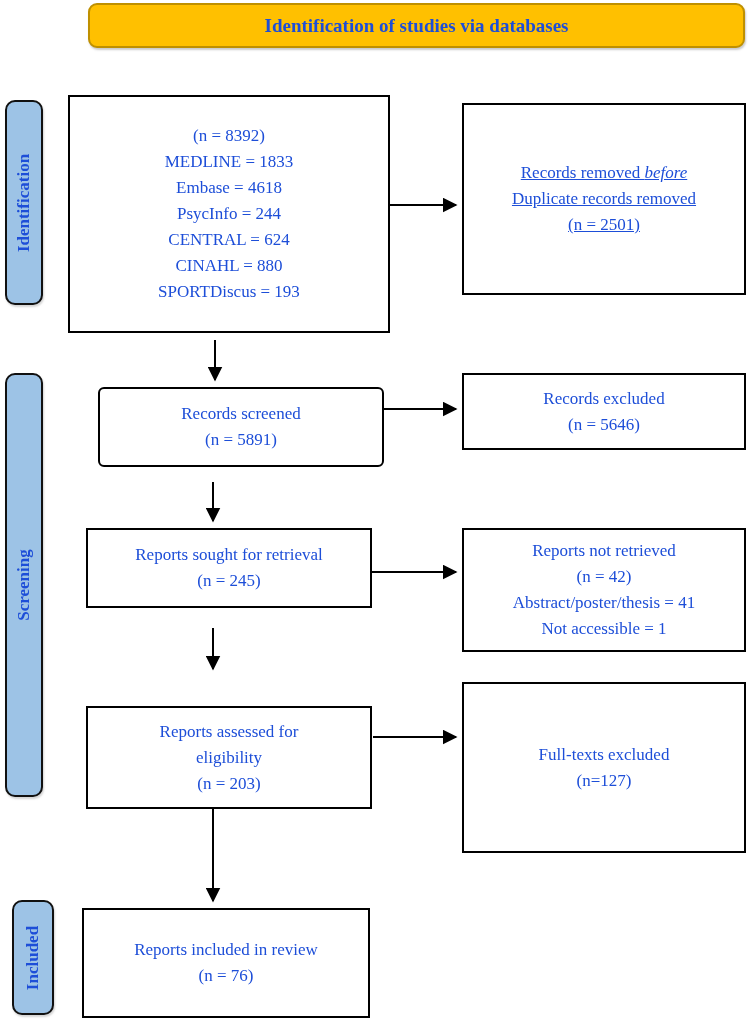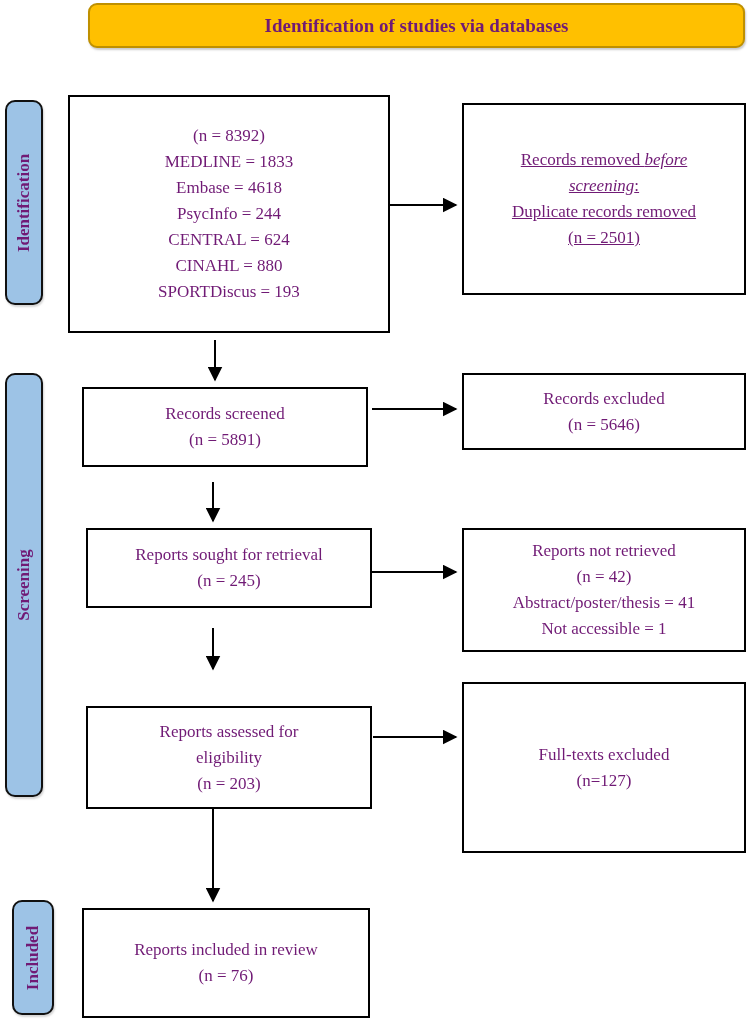--- a/index.html
+++ b/index.html
@@ -2,21 +2,21 @@
 <html style="--banner-fill: #FFC000; --banner-border: #BF9000; --stage-fill: #9DC3E6; --stage-border: #111111; --box-border: #000000; --arrow: #000000;"><head>
 <meta charset="utf-8">
 <style>
   html, body { margin: 0; padding: 0; background: #ffffff; }
   .canvas {
     position: relative;
     width: 752px;
     height: 1021px;
     background: #ffffff;
     font-family: "Liberation Serif", "DejaVu Serif", serif;
-    color: #701a75;
+    color: #1d4ed8;
     overflow: hidden;
   }
   .arrows { position: absolute; left: 0; top: 0; width: 752px; height: 1021px; }
 
   .banner {
     position: absolute;
     left: 88px; top: 3px; width: 657px; height: 45px;
     background: var(--banner-fill, #FFC000);
     border: 2px solid var(--banner-border, #BF9000);
     border-radius: 9px;
@@ -52,21 +52,21 @@
     box-sizing: border-box;
     display: flex; flex-direction: column;
     align-items: center; justify-content: center;
     text-align: center;
     font-size: 17px;
     line-height: 26px;
   }
   .box .line { width: 100%; }
 
   .b1 { left: 68px;  top: 95px;  width: 322px; height: 238px; }
-  .b2 { left: 82px;  top: 387px; width: 286px; height: 80px; }
+  .b2 { left: 98px;  top: 387px; width: 286px; height: 80px; border-radius: 6px; }
   .b3 { left: 86px;  top: 528px; width: 286px; height: 80px; }
   .b4 { left: 86px;  top: 682px; width: 286px; height: 103px; margin-top: 24px; }
   .b5 { left: 82px;  top: 908px; width: 288px; height: 110px; }
   .r1 { left: 462px; top: 103px; width: 284px; height: 192px; text-decoration: underline; }
   .r2 { left: 462px; top: 373px; width: 284px; height: 77px; }
   .r3 { left: 462px; top: 528px; width: 284px; height: 124px; }
   .r4 { left: 462px; top: 682px; width: 284px; height: 171px; }
 </style>
 </head>
 <body>
@@ -108,21 +108,20 @@
     <div class="line">MEDLINE = 1833</div>
     <div class="line">Embase = 4618</div>
     <div class="line">PsycInfo = 244</div>
     <div class="line">CENTRAL = 624</div>
     <div class="line">CINAHL = 880</div>
     <div class="line">SPORTDiscus = 193</div>
   </div>
 
   <div class="box r1">
     <div class="line"><span>Records removed </span><em>before</em></div>
-    <div class="line"><em>screening</em><span>:</span></div>
     <div class="line">Duplicate records removed</div>
     <div class="line">(n = 2501)</div>
   </div>
 
   <div class="box b2">
     <div class="line">Records screened</div>
     <div class="line">(n = 5891)</div>
   </div>
 
   <div class="box r2">

